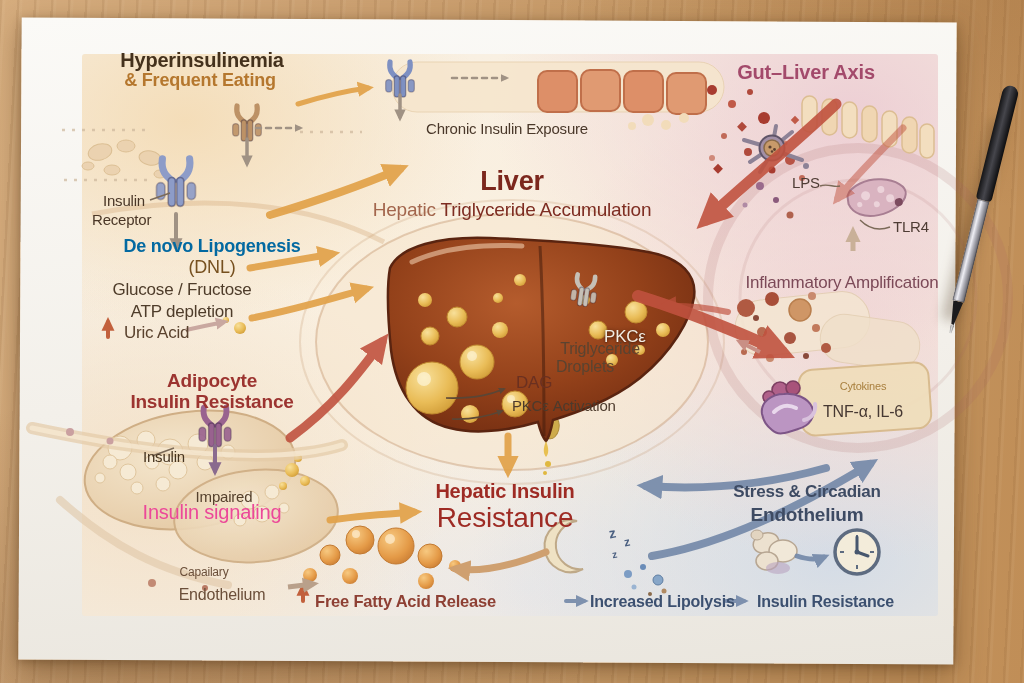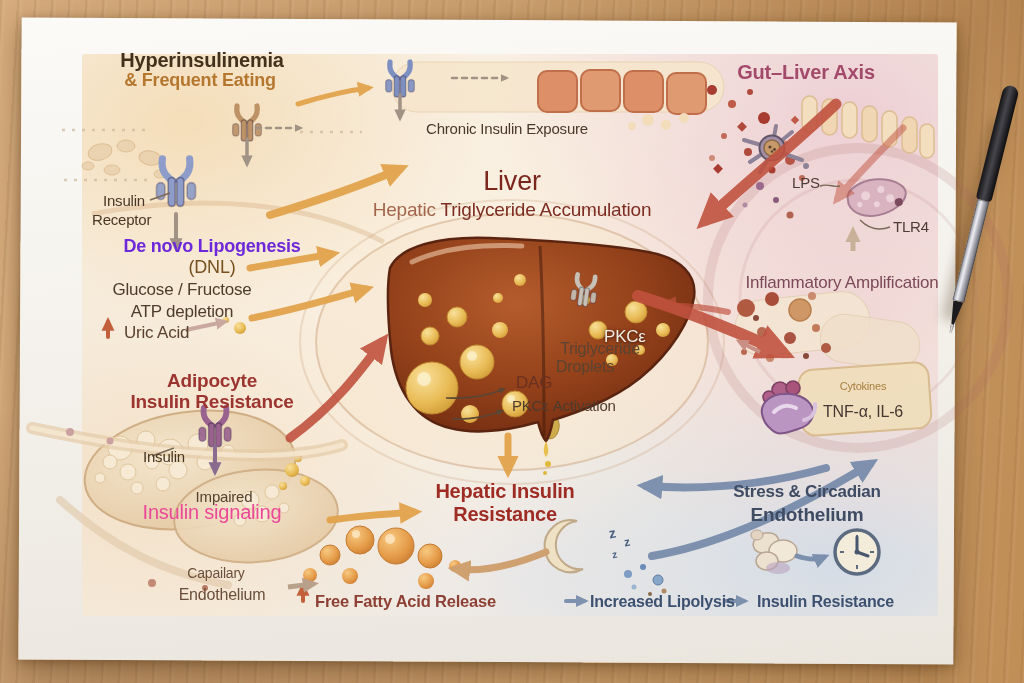--- a/index.html
+++ b/index.html
@@ -394,46 +394,46 @@
       <path d="M152,456 L174,448"></path>
     <path d="M820,186 C828,183 834,188 840,186"></path>
       <path d="M890,227 C877,232 868,228 860,220"></path>
   </g>
 </svg>
 
 <div class="lbl c" style="left:202px;top:49px;font-size:20px;font-weight:bold;color:#44311c">Hyperinsulinemia</div>
 <div class="lbl c" style="left:200px;top:71px;font-size:18px;font-weight:600;color:#b5772e">&amp; Frequent Eating</div>
 <div class="lbl" style="left:103px;top:193px;font-size:15px;color:#4a3626">Insulin</div>
 <div class="lbl" style="left:92px;top:212px;font-size:15px;color:#4a3626">Receptor</div>
-<div class="lbl c" style="left:212px;top:237px;font-size:18px;font-weight:600;color:#6d28d9">De novo Lipogenesis</div>
+<div class="lbl c" style="left:212px;top:237px;font-size:18px;font-weight:600;color:#0369a1">De novo Lipogenesis</div>
 <div class="lbl c" style="left:212px;top:258px;font-size:18px;color:#76501f">(DNL)</div>
 <div class="lbl c" style="left:182px;top:281px;font-size:17px;color:#4e3c2a">Glucose / Fructose</div>
 <div class="lbl c" style="left:182px;top:303px;font-size:17px;color:#4e3c2a">ATP depletion</div>
 <div class="lbl" style="left:124px;top:324px;font-size:17px;color:#5a422e">Uric Acid</div>
 <div class="lbl c" style="left:212px;top:371px;font-size:19px;font-weight:bold;color:#9c3430">Adipocyte</div>
 <div class="lbl c" style="left:212px;top:392px;font-size:19px;font-weight:bold;color:#9c3430">Insulin Resistance</div>
 <div class="lbl" style="left:143px;top:449px;font-size:15px;color:#45331f">Insulin</div>
 <div class="lbl c" style="left:224px;top:489px;font-size:15px;color:#55412d">Impaired</div>
 <div class="lbl c" style="left:212px;top:501px;font-size:20px;color:#ec4899">Insulin signaling</div>
-<div class="lbl c" style="left:216px;top:566px;font-size:14px;color:#6b4f3a">Capailary</div>
+<div class="lbl c" style="left:204px;top:566px;font-size:12px;color:#6b4f3a">Capailary</div>
 <div class="lbl c" style="left:222px;top:586px;font-size:16px;color:#6b4f3a">Endothelium</div>
 <div class="lbl" style="left:315px;top:592px;font-size:16.5px;font-weight:bold;color:#8e4034">Free Fatty Acid Release</div>
 <div class="lbl c" style="left:507px;top:121px;font-size:15px;color:#4a382a">Chronic Insulin Exposure</div>
-<div class="lbl c" style="left:512px;top:167px;font-size:27px;font-weight:normal;color:#7c271d">Liver</div>
+<div class="lbl c" style="left:512px;top:167px;font-size:27px;font-weight:bold;color:#7c271d">Liver</div>
 <div class="lbl c" style="left:512px;top:200px;font-size:19px;">
   <span style="color:#a3664d">Hepatic</span>
   <span style="color:#7e2d22">Triglyceride Accumulation</span>
 </div>
 <div class="lbl pkce-lbl" style="left:604px;top:284px;font-size:17px;color:#f2ede4">PKCε</div>
 <div class="lbl c" style="left:600px;top:340px;font-size:16px;color:#5a4330">Triglyceride</div>
 <div class="lbl c" style="left:585px;top:358px;font-size:16px;color:#5a4330">Droplets</div>
 <div class="lbl" style="left:516px;top:374px;font-size:17px;font-weight:normal;color:#6b3020">DAG</div>
 <div class="lbl" style="left:512px;top:398px;font-size:15px;color:#4c3a2c">PKCε Activation</div>
 <div class="lbl c" style="left:505px;top:480px;font-size:20px;font-weight:bold;color:#9e2b24">Hepatic Insulin</div>
-<div class="lbl c" style="left:505px;top:503px;font-size:20px;font-weight:bold;color:#9e2b24">Resistance</div>
+<div class="lbl c" style="left:505px;top:503px;font-size:28px;font-weight:normal;color:#9e2b24">Resistance</div>
 <div class="lbl c" style="left:806px;top:61px;font-size:20px;font-weight:600;color:#a34a6b">Gut–Liver Axis</div>
 <div class="lbl" style="left:792px;top:175px;font-size:15px;color:#4e3c34">LPS</div>
 <div class="lbl" style="left:893px;top:219px;font-size:15px;color:#4e3c34">TLR4</div>
 <div class="lbl c" style="left:842px;top:274px;font-size:17px;color:#7c4a58">Inflammatory Amplification</div>
 <div class="lbl c" style="left:863px;top:380px;font-size:11px;font-weight:400;color:#a87f3e">Cytokines</div>
 <div class="lbl c" style="left:863px;top:403px;font-size:16px;color:#463832">TNF-α, IL-6</div>
 <div class="lbl c" style="left:807px;top:483px;font-size:17px;font-weight:bold;color:#3e4b63">Stress &amp; Circadian</div>
 <div class="lbl c" style="left:807px;top:505px;font-size:19px;font-weight:bold;color:#3e4b63">Endothelium</div>
 <div class="lbl" style="left:590px;top:593px;font-size:16px;font-weight:bold;color:#3c5070">Increased Lipolysis</div>
 <div class="lbl" style="left:757px;top:593px;font-size:16px;font-weight:bold;color:#3c5070">Insulin Resistance</div>

